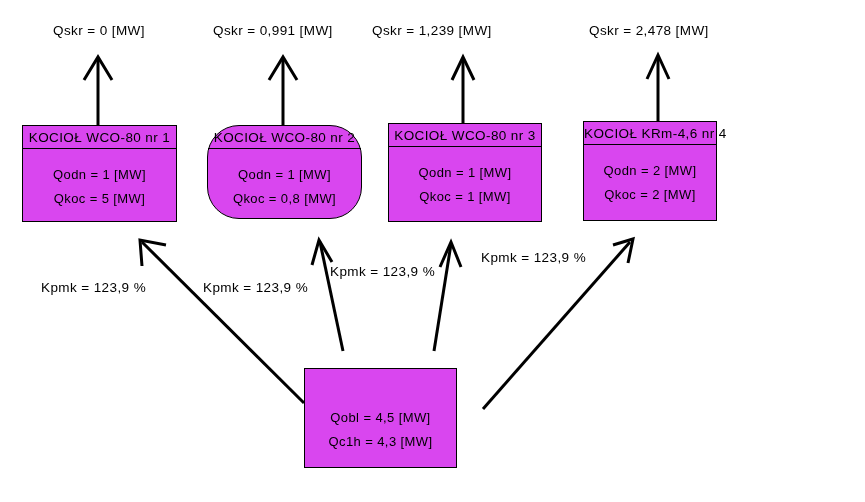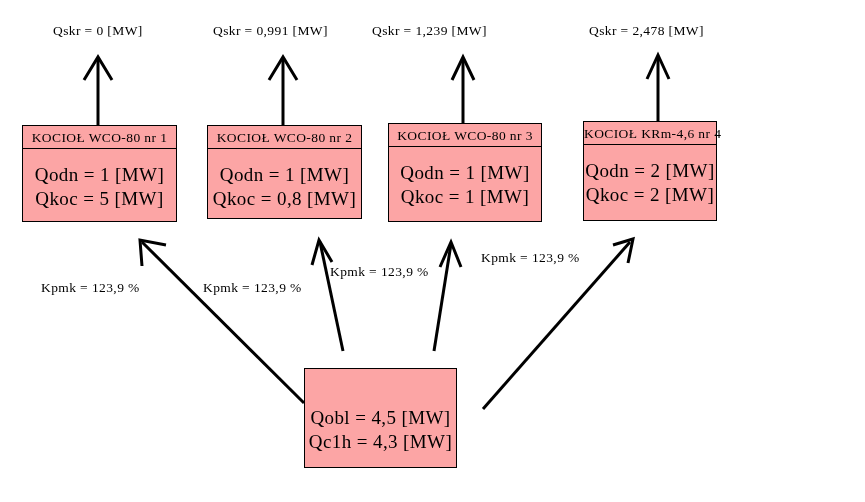--- a/index.html
+++ b/index.html
@@ -5,36 +5,36 @@
   html, body {
     margin: 0;
     padding: 0;
     background: #ffffff;
   }
   #canvas {
     position: relative;
     width: 865px;
     height: 502px;
     background: #ffffff;
-    font-family: Liberation Serif, serif;
+    font-family: Liberation Sans, sans-serif;
     color: #000000;
     overflow: hidden;
   }
   .svg-layer {
     position: absolute;
     left: 0;
     top: 0;
     width: 865px;
     height: 502px;
     pointer-events: none;
   }
   .box {
     position: absolute;
     border: 1.6px solid #000000;
-    background: #fca5a5;
+    background: #d946ef;
     box-sizing: border-box;
   }
   .box-title {
     position: absolute;
     left: 0;
     right: 0;
     top: 0;
     height: 23px;
     line-height: 23px;
     text-align: center;
@@ -48,21 +48,21 @@
     position: absolute;
     left: 0;
     right: 0;
     top: 23px;
     bottom: 0;
     padding-top: 14px;
     box-sizing: border-box;
   }
   .box-row {
     text-align: center;
-    font-size: 19px;
+    font-size: 13px;
     line-height: 24px;
     letter-spacing: 0.4px;
     white-space: nowrap;
   }
   .free-label {
     position: absolute;
     font-size: 13.5px;
     line-height: 16px;
     letter-spacing: 0.4px;
     white-space: nowrap;
@@ -118,21 +118,21 @@
   <div class="free-label" style="left:589px; top:23px;">Qskr = 2,478 [MW]</div>
 
   <div class="box" style="left:22px; top:125px; width:155px; height:97px;">
     <div class="box-title">KOCIOŁ WCO-80 nr 1</div>
     <div class="box-body">
       <div class="box-row">Qodn = 1 [MW]</div>
       <div class="box-row">Qkoc = 5 [MW]</div>
     </div>
   </div>
 
-  <div class="box" style="left:207px; top:125px; width:155px; height:94px;">
+  <div class="box" style="left:207px; top:125px; width:155px; height:94px;border-radius:32px;">
     <div class="box-title">KOCIOŁ WCO-80 nr 2</div>
     <div class="box-body">
       <div class="box-row">Qodn = 1 [MW]</div>
       <div class="box-row">Qkoc = 0,8 [MW]</div>
     </div>
   </div>
 
   <div class="box" style="left:388px; top:123px; width:154px; height:99px;">
     <div class="box-title">KOCIOŁ WCO-80 nr 3</div>
     <div class="box-body">

